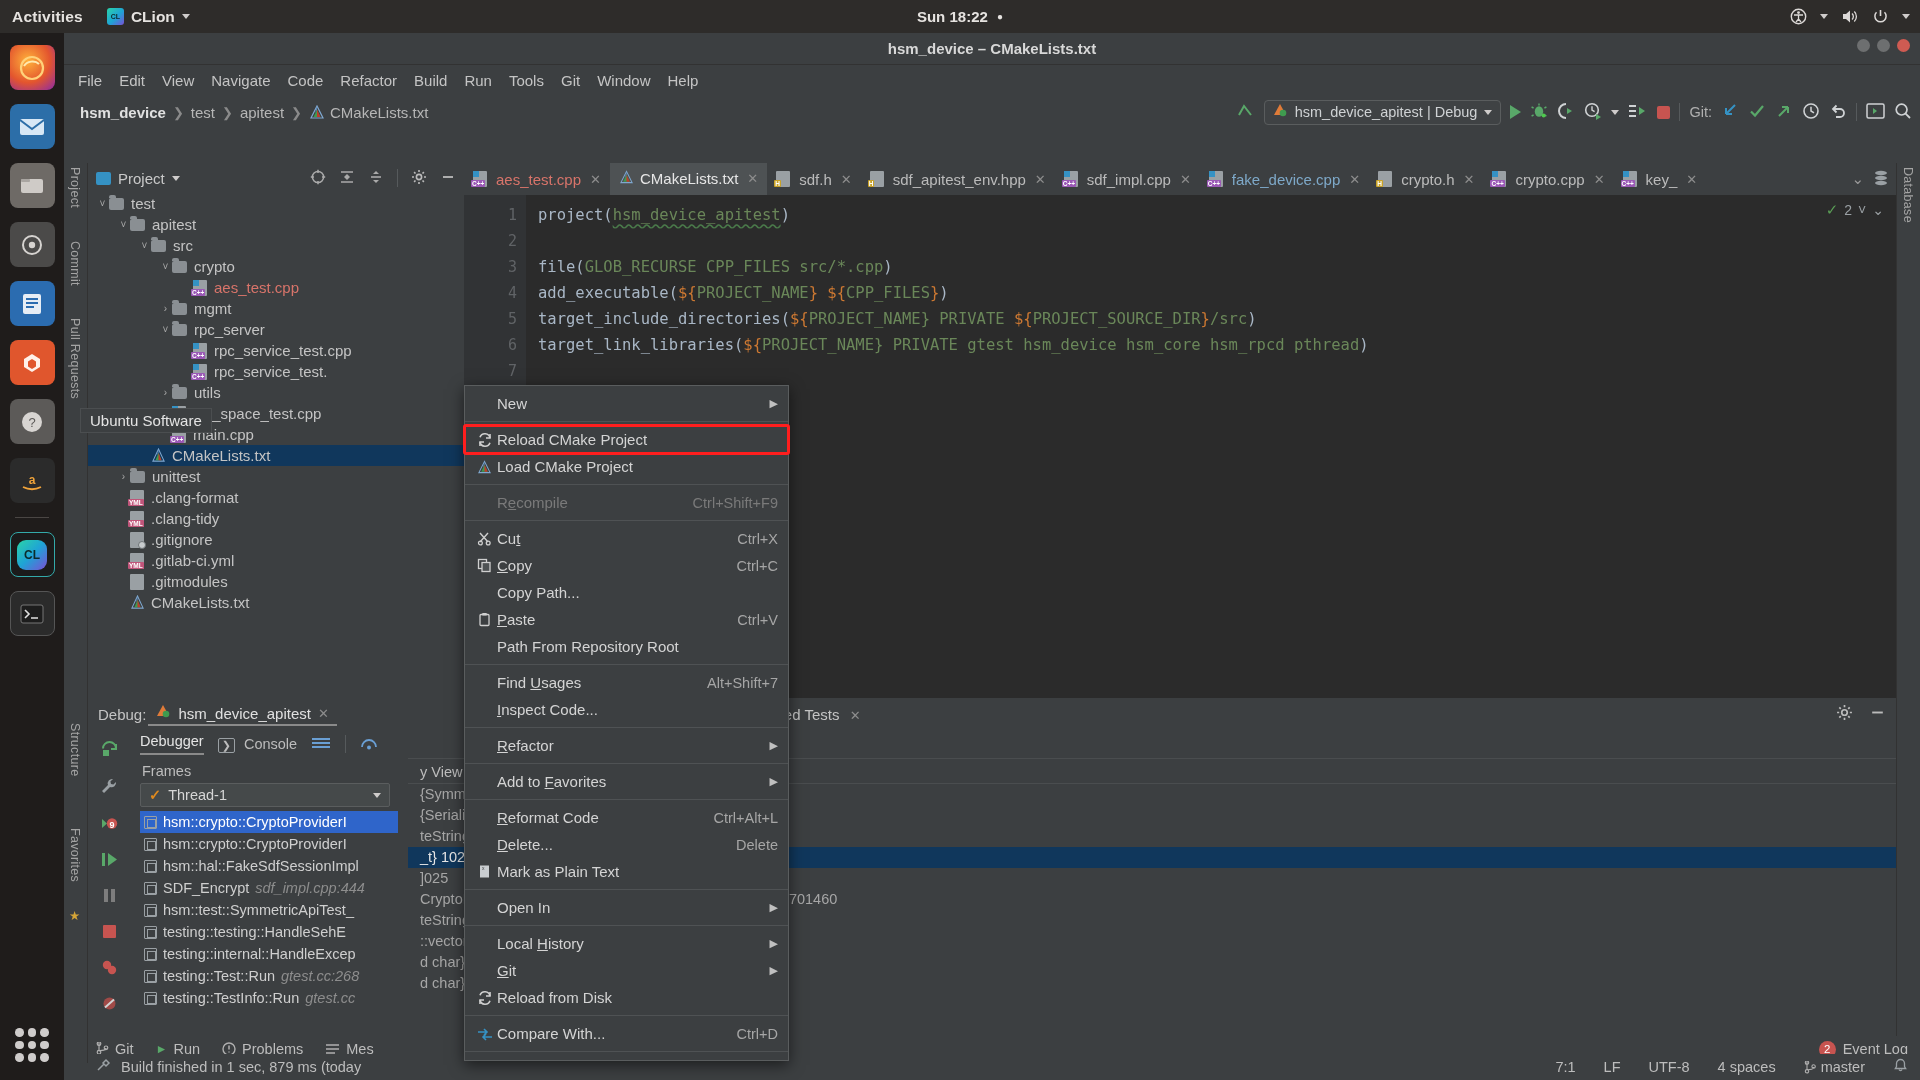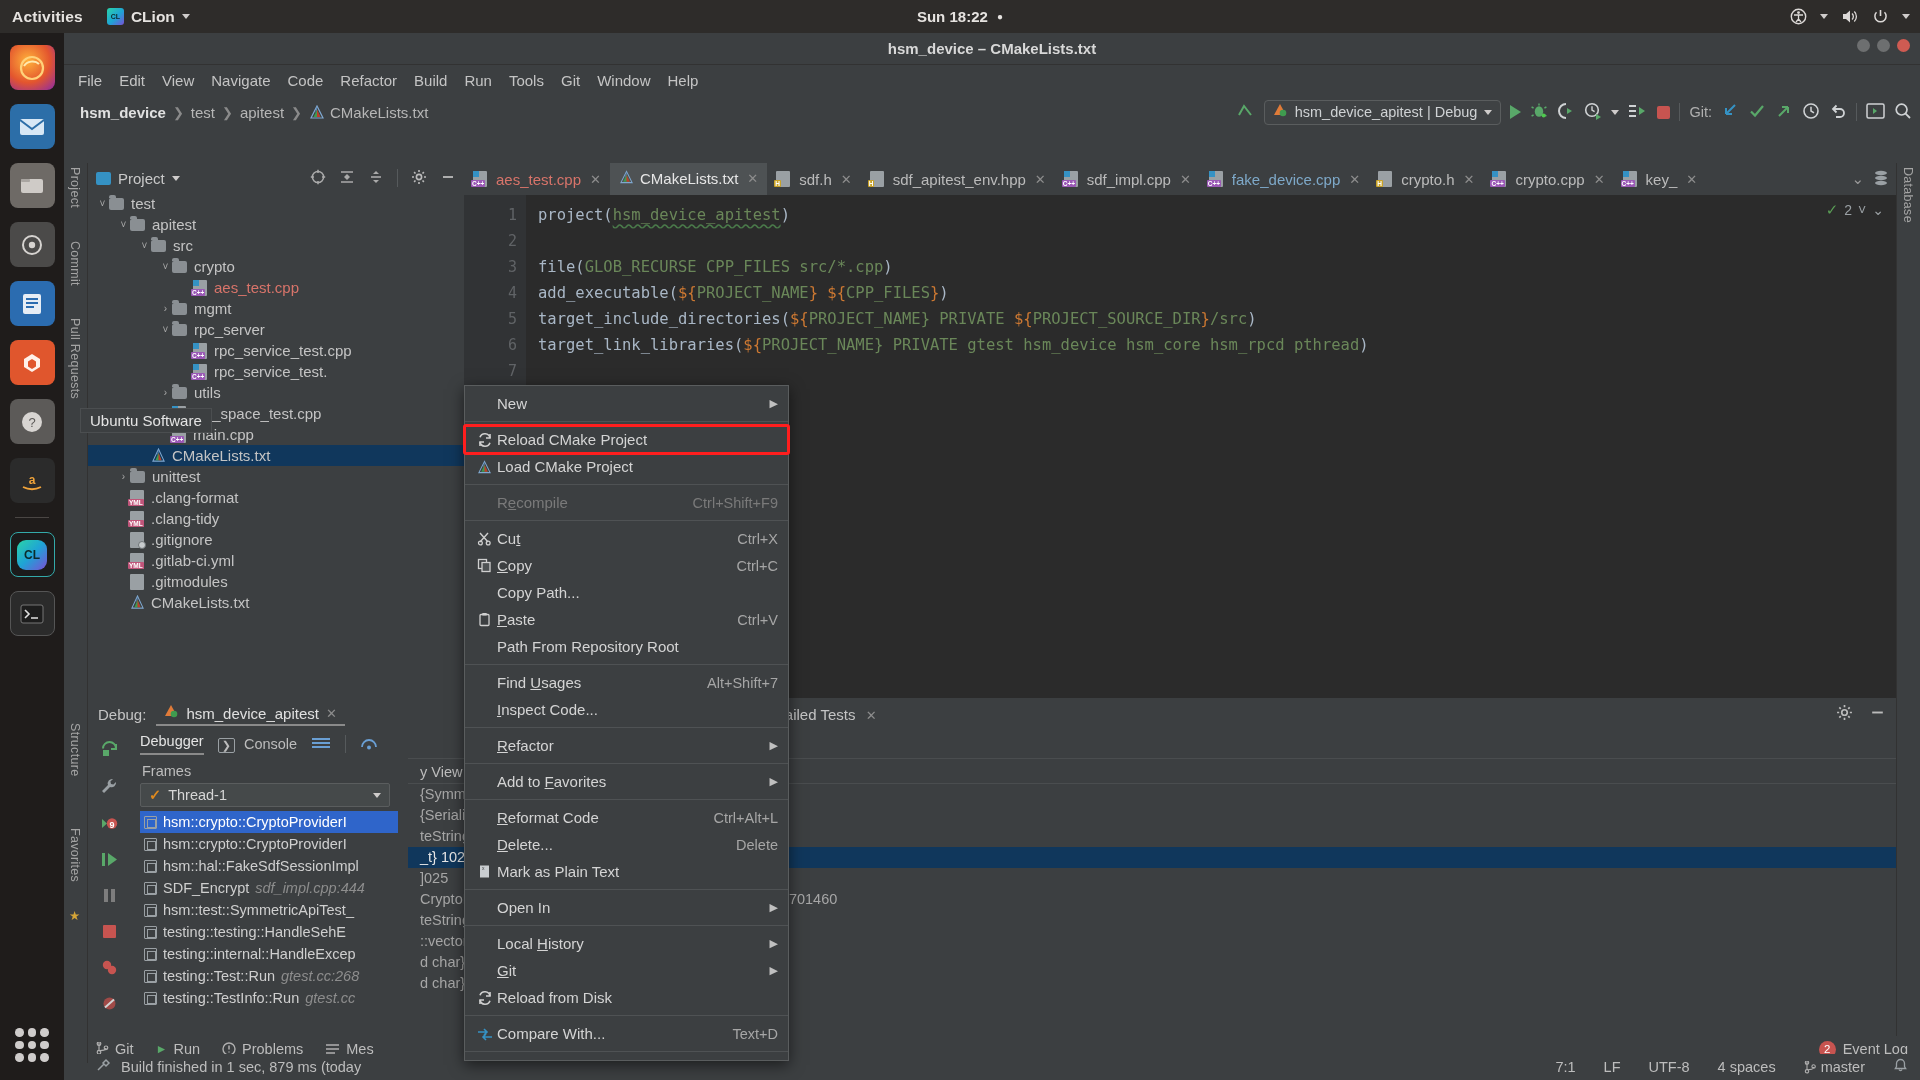--- a/index.html
+++ b/index.html
@@ -152,21 +152,21 @@
   .mi.disabled .mi-label, .mi.disabled .mi-key{ color:#7a7a7a; }
   .mi u{ text-decoration: underline; }
   .msep{ height:1px; background:#4f5254; margin:4px 0; }
   .hl-box{
     position:absolute; left:-2px; right:-2px; top:-2px; bottom:-2px;
     border:3px solid #ff1e1e; border-radius:3px; pointer-events:none;
   }
 
   
   .debugpane{ position:absolute; left:24px; right:24px; bottom:36px; height:auto; top:665px; background:#3c3f41;}
-  .dbg-head{ height:32px; display:flex; align-items:center; padding-left:10px; gap:10px; font-size:15px; color:#c4c4c4;
+  .dbg-head{ height:32px; display:flex; align-items:center; padding-left:10px; gap:2px; font-size:15px; color:#c4c4c4;
      position:relative;}
   .dbg-tabpill{ display:flex; align-items:center; gap:7px; padding:2px 8px; color:#e0e0e0; border-bottom:2px solid #8a8a8a;}
   .dbg-head-right{ margin-left:auto; display:flex; align-items:center; gap:16px; padding-right:10px; color:#b0b0b0;}
   .dbg-body{ position:absolute; top:32px; left:0; right:0; bottom:0; display:flex; }
   .dbg-vtools{ width:42px; background:#3c3f41; display:flex; flex-direction:column; align-items:center; gap:16px; padding-top:9px;
       color:#b0b0b0; font-size:15px;}
   .dbg-main{ flex:1 1 auto; position:relative; }
   .dbg-subtabs{ height:28px; display:flex; align-items:center; gap:14px; font-size:14.5px; color:#bcbcbc; padding-left:10px;}
   .dbg-subtabs .act{ color:#e4e4e4; border-bottom:2px solid #8a8a8a; padding-bottom:4px;}
   .frames-hdr{ font-size:14.5px; color:#bdbdbd; padding:5px 0 4px 12px;}
@@ -1148,19 +1148,19 @@
         </div>
         <div class="msep"></div>
         <div class="mi">
           <span class="mi-ico">
             <svg width="16" height="14" viewBox="0 0 16 14">
               <path d="M1 5h9M7 2l3 3-3 3" stroke="#3592c4" stroke-width="1.6" fill="none"></path>
               <path d="M15 10H6M9 7l-3 3 3 3" stroke="#3592c4" stroke-width="1.6" fill="none"></path>
             </svg>
           </span>
           <span class="mi-label">Compare With...</span>
-          <span class="mi-key">Text+D</span>
+          <span class="mi-key">Ctrl+D</span>
         </div>
         <div class="msep"></div>
       </div>
 
 </div>
 </div>
 
 </body></html>

